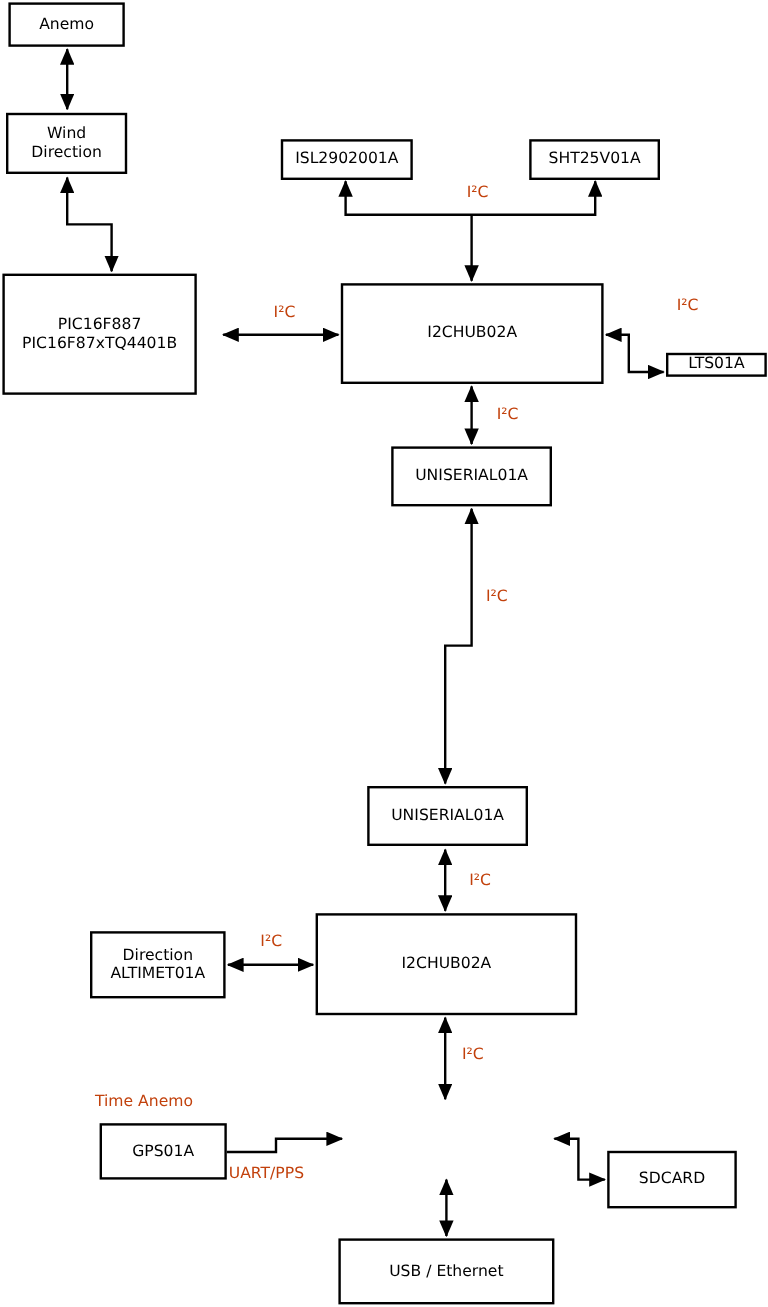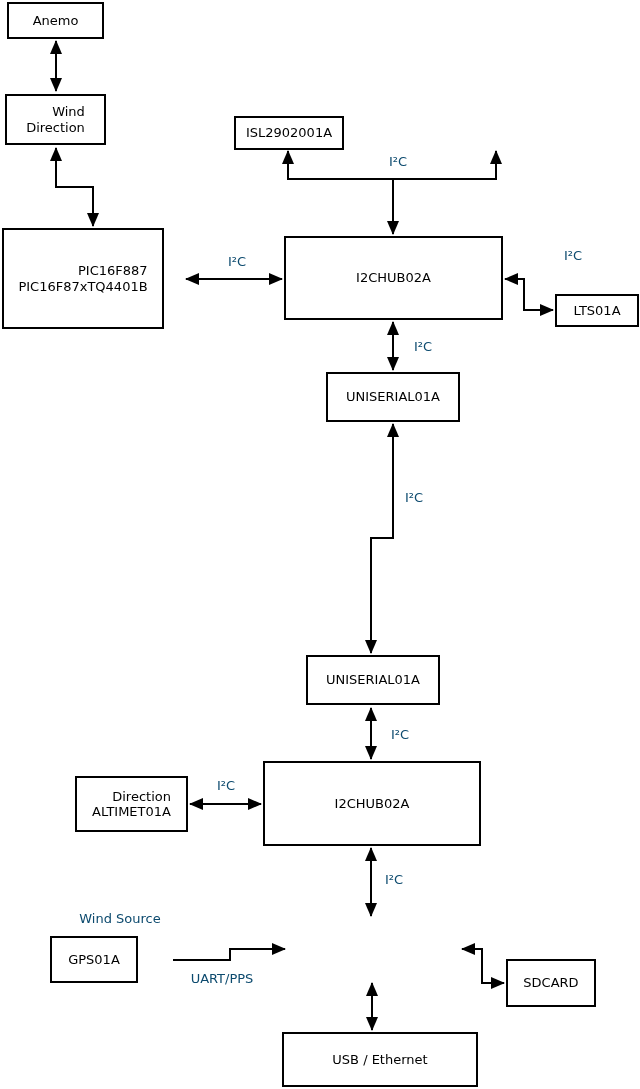--- a/index.html
+++ b/index.html
@@ -18,33 +18,33 @@
     pointer-events: none;
   }
   .node {
     position: absolute;
     box-sizing: border-box;
     background: #ffffff;
     border: 2px solid #000000;
     display: flex;
     align-items: center;
     justify-content: center;
-    text-align: right;
+    text-align: center;
   }
   .node-label {
     font-size: 13px;
     line-height: 1.18;
     color: #000000;
     white-space: pre-line;
   }
   .float-label {
     position: absolute;
     transform: translate(-50%, -50%);
     font-size: 13px;
-    color: #0c4a6e;
+    color: #c2410c;
     white-space: nowrap;
   }
 </style>
 </head>
 <body>
 
 <div id="canvas">
 
   <svg class="wires" xmlns="http://www.w3.org/2000/svg" viewBox="0 0 640 1089">
     <defs>
@@ -81,72 +81,75 @@
 
   <div class="node" style="left:2px;top:228px;width:162px;height:101px">
     <span class="node-label">PIC16F887
 PIC16F87xTQ4401B</span>
   </div>
 
   <div class="node" style="left:234px;top:116px;width:110px;height:34px">
     <span class="node-label">ISL2902001A</span>
   </div>
 
+  <div class="node" style="left:441px;top:116px;width:109px;height:34px">
+    <span class="node-label">SHT25V01A</span>
+  </div>
 
   <div class="node" style="left:284px;top:236px;width:219px;height:84px">
     <span class="node-label">I2CHUB02A</span>
   </div>
 
-  <div class="node" style="left:555px;top:294px;width:84px;height:33px">
+  <div class="node" style="left:555px;top:294px;width:84px;height:20px">
     <span class="node-label">LTS01A</span>
   </div>
 
   <div class="node" style="left:326px;top:372px;width:134px;height:50px">
     <span class="node-label">UNISERIAL01A</span>
   </div>
 
   <div class="node" style="left:306px;top:655px;width:134px;height:50px">
     <span class="node-label">UNISERIAL01A</span>
   </div>
 
   <div class="node" style="left:75px;top:776px;width:113px;height:56px">
     <span class="node-label">Direction
 ALTIMET01A</span>
   </div>
 
   <div class="node" style="left:263px;top:761px;width:218px;height:85px">
     <span class="node-label">I2CHUB02A</span>
   </div>
 
-  <div class="node" style="left:50px;top:936px;width:88px;height:47px">
+  <div class="node" style="left:83px;top:936px;width:106px;height:47px">
     <span class="node-label">GPS01A</span>
   </div>
 
 
-  <div class="node" style="left:506px;top:959px;width:90px;height:48px">
+  <div class="node" style="left:506px;top:959px;width:108px;height:48px">
     <span class="node-label">SDCARD</span>
   </div>
 
-  <div class="node" style="left:282px;top:1032px;width:196px;height:55px">
+  <div class="node" style="left:282px;top:1032px;width:180px;height:55px">
     <span class="node-label">USB / Ethernet</span>
   </div>
 
   <div class="float-label" style="left:237px;top:261px">I²C</div>
 
   <div class="float-label" style="left:398px;top:161px">I²C</div>
 
   <div class="float-label" style="left:573px;top:255px">I²C</div>
 
   <div class="float-label" style="left:423px;top:346px">I²C</div>
 
   <div class="float-label" style="left:414px;top:497px">I²C</div>
 
   <div class="float-label" style="left:400px;top:734px">I²C</div>
 
   <div class="float-label" style="left:226px;top:785px">I²C</div>
 
   <div class="float-label" style="left:394px;top:879px">I²C</div>
 
-  <div class="float-label" style="left:120px;top:918px">Wind Source</div>
+  <div class="float-label" style="left:120px;top:918px">Time Anemo</div>
 
   <div class="float-label" style="left:222px;top:978px">UART/PPS</div>
 
 </div>
 
 </body></html>

